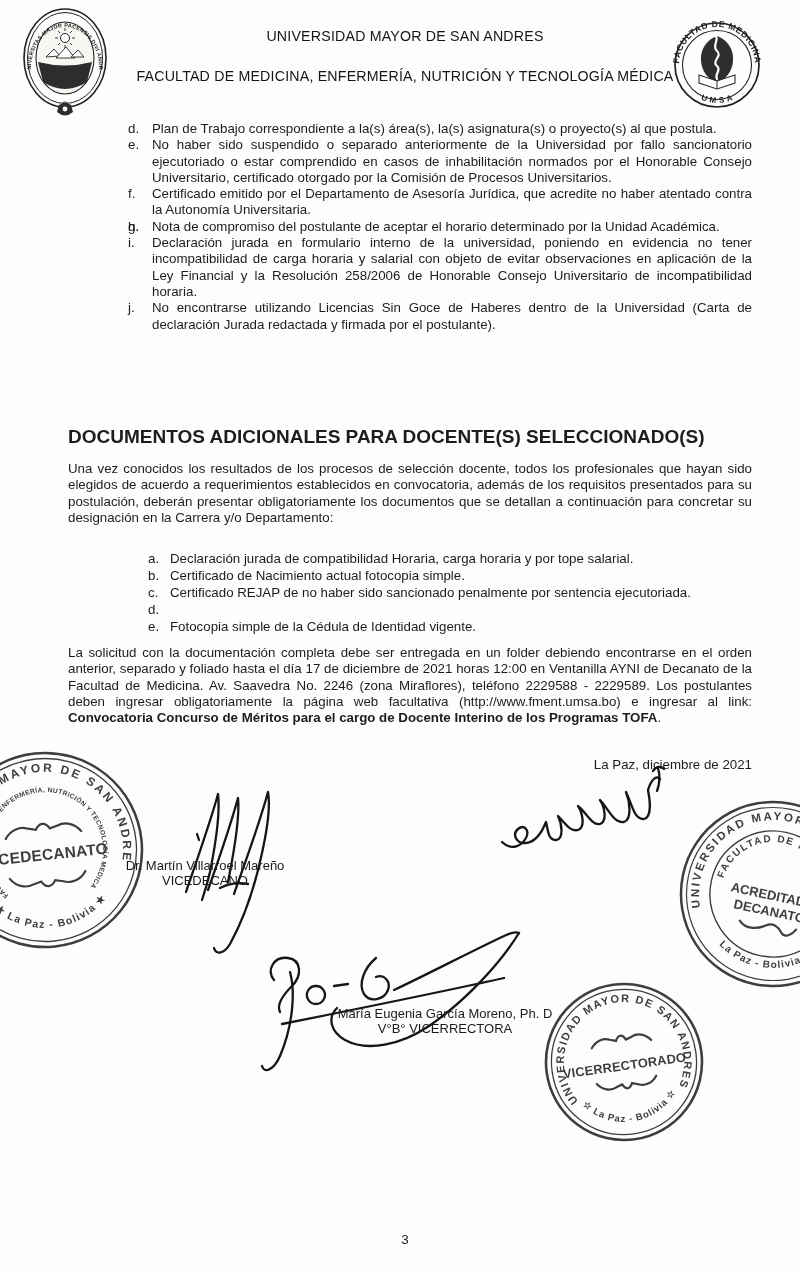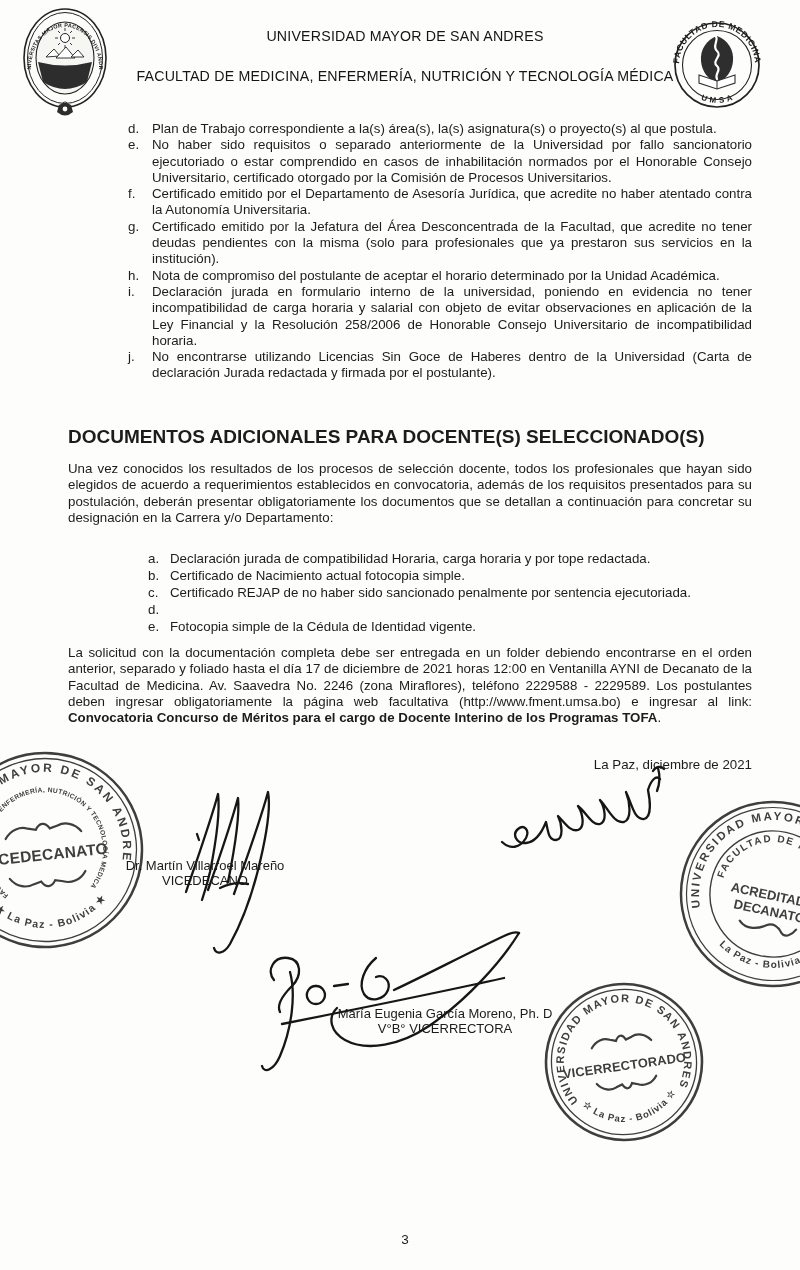--- a/index.html
+++ b/index.html
@@ -86,34 +86,34 @@
     <circle cx="54" cy="18" r="1.8" fill="#fff"></circle>
     <text font-size="8" letter-spacing=".5" font-weight="bold" fill="#1d1d1d">
       <textPath href="#med-bot" startOffset="50%" text-anchor="middle">U M S A</textPath>
     </text>
   </svg>
 
   <div class="main">
 
     <div class="blk" style="top:121px">
       <div class="li1"><span class="ltr">d.</span><span>Plan de Trabajo correspondiente a la(s) área(s), la(s) asignatura(s) o proyecto(s) al que postula.</span></div>
-      <div class="li1"><span class="ltr">e.</span><span>No haber sido requisitos o separado anteriormente de la Universidad por fallo sancionatorio ejecutoriado o estar comprendido en casos de inhabilitación normados por el Honorable Consejo Universitario, certificado otorgado por la Comisión de Procesos Universitarios.</span></div>
+      <div class="li1"><span class="ltr">e.</span><span>No haber sido suspendido o separado anteriormente de la Universidad por fallo sancionatorio ejecutoriado o estar comprendido en casos de inhabilitación normados por el Honorable Consejo Universitario, certificado otorgado por la Comisión de Procesos Universitarios.</span></div>
       <div class="li1"><span class="ltr">f.</span><span>Certificado emitido por el Departamento de Asesoría Jurídica, que acredite no haber atentado contra la Autonomía Universitaria.</span></div>
-      <div class="li1"><span class="ltr">g.</span><span>Certificado emitido por la Jefatura del Área Desconcentrada de la Facultad, que acredite no tener deudas pendientes con la misma (solo para profesionales que ya prestaron sus servicios en la institución).</span></div>
+      <div class="li1"><span class="ltr">g.</span></div>
       <div class="li1"><span class="ltr">h.</span><span>Nota de compromiso del postulante de aceptar el horario determinado por la Unidad Académica.</span></div>
       <div class="li1"><span class="ltr">i.</span><span>Declaración jurada en formulario interno de la universidad, poniendo en evidencia no tener incompatibilidad de carga horaria y salarial con objeto de evitar observaciones en aplicación de la Ley Financial y la Resolución 258/2006 de Honorable Consejo Universitario de incompatibilidad horaria.</span></div>
       <div class="li1"><span class="ltr">j.</span><span>No encontrarse utilizando Licencias Sin Goce de Haberes dentro de la Universidad (Carta de declaración Jurada redactada y firmada por el postulante).</span></div>
     </div>
 
     <div class="blk heading" style="top:429px">DOCUMENTOS ADICIONALES PARA DOCENTE(S) SELECCIONADO(S)</div>
 
     <p class="blk para" style="top:461px">Una vez conocidos los resultados de los procesos de selección docente, todos los profesionales que hayan sido elegidos de acuerdo a requerimientos establecidos en convocatoria, además de los requisitos presentados para su postulación, deberán presentar obligatoriamente los documentos que se detallan a continuación para concretar su designación en la Carrera y/o Departamento:</p>
 
     <div class="blk" style="top:551px">
-      <div class="li2"><span class="ltr">a.</span><span>Declaración jurada de compatibilidad Horaria, carga horaria y por tope redactada.</span></div>
+      <div class="li2"><span class="ltr">a.</span><span>Declaración jurada de compatibilidad Horaria, carga horaria y por tope salarial.</span></div>
       <div class="li2"><span class="ltr">b.</span><span>Certificado de Nacimiento actual fotocopia simple.</span></div>
       <div class="li2"><span class="ltr">c.</span><span>Certificado REJAP de no haber sido sancionado penalmente por sentencia ejecutoriada.</span></div>
       <div class="li2"><span class="ltr">d.</span></div>
       <div class="li2"><span class="ltr">e.</span><span>Fotocopia simple de la Cédula de Identidad vigente.</span></div>
     </div>
 
     <p class="blk para" style="top:645px"><span>La solicitud con la documentación completa debe ser entregada en un folder debiendo encontrarse en el orden anterior, separado y foliado hasta el día 17 de diciembre de 2021 horas 12:00 en Ventanilla AYNI de Decanato de la Facultad de Medicina. Av. Saavedra No. 2246 (zona Miraflores), teléfono 2229588 - 2229589. Los postulantes deben ingresar obligatoriamente la página web facultativa (http://www.fment.umsa.bo) e ingresar al link: </span><strong>Convocatoria Concurso de Méritos para el cargo de Docente Interino de los Programas TOFA</strong><span>.</span></p>
 
     <div class="blk dateline" style="top:757px">La Paz, diciembre de 2021</div>
   </div>

